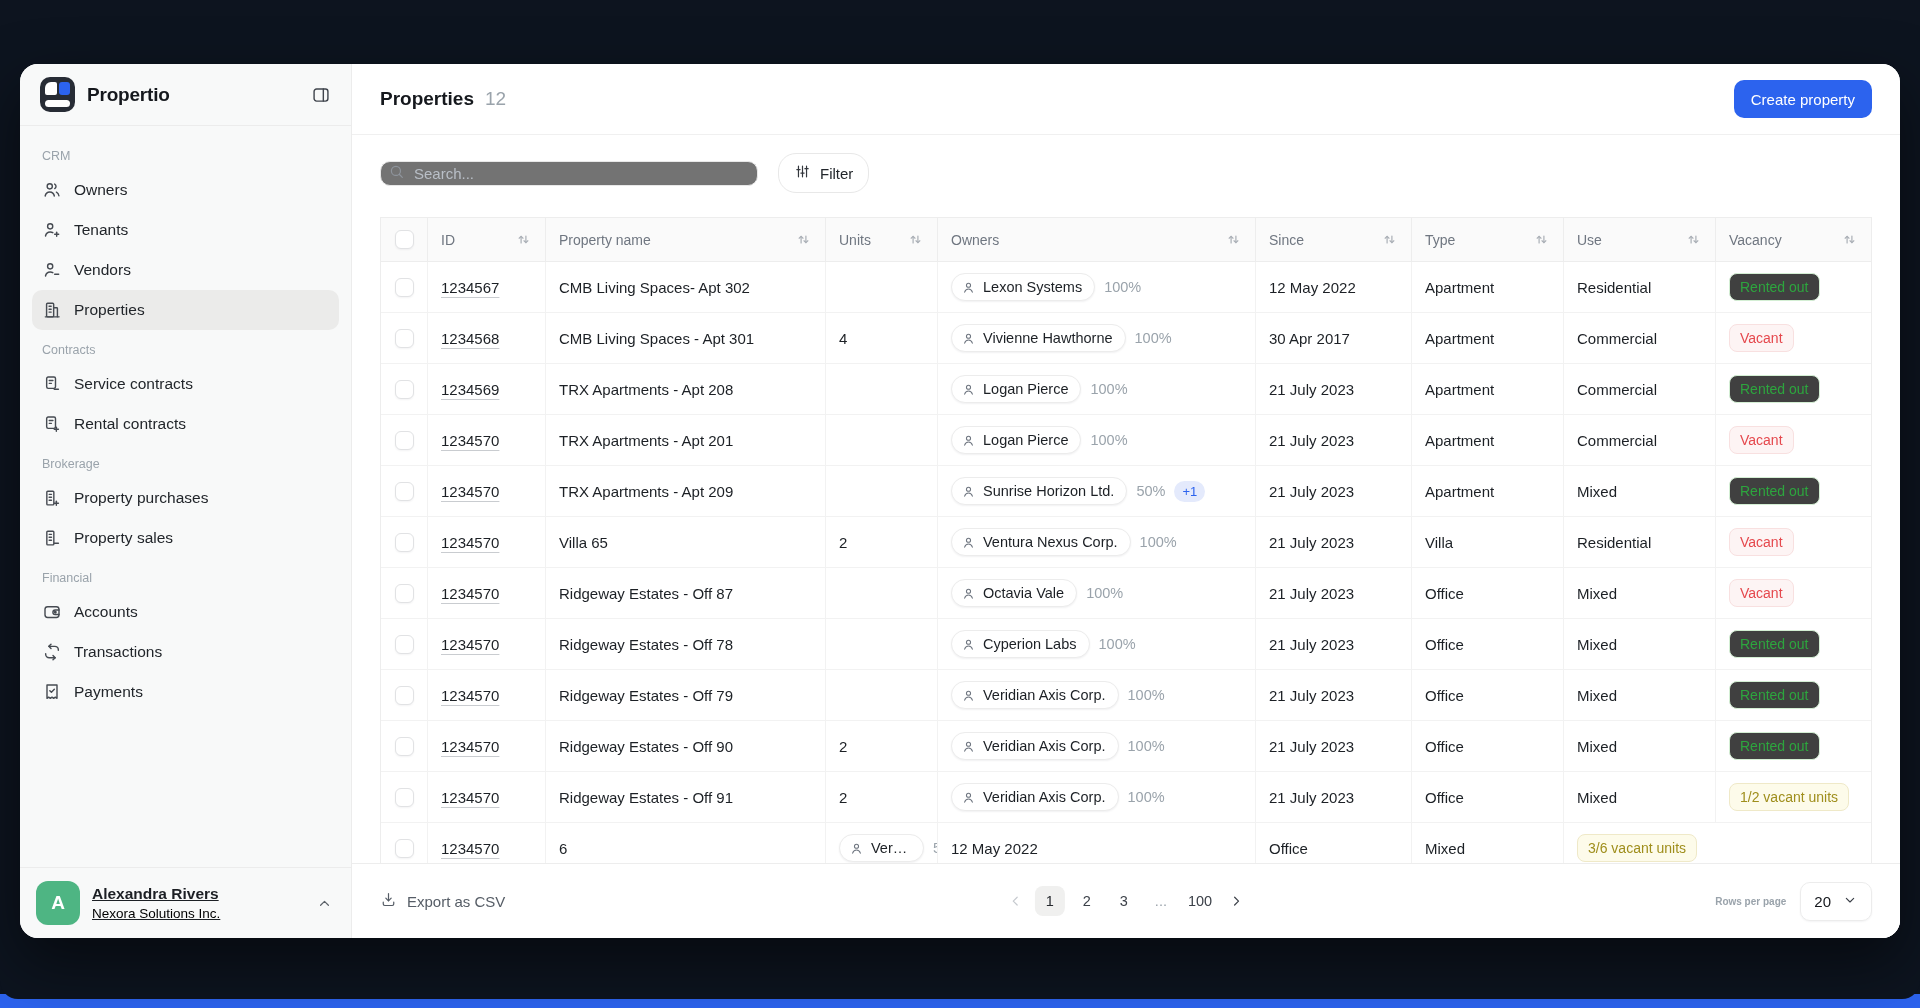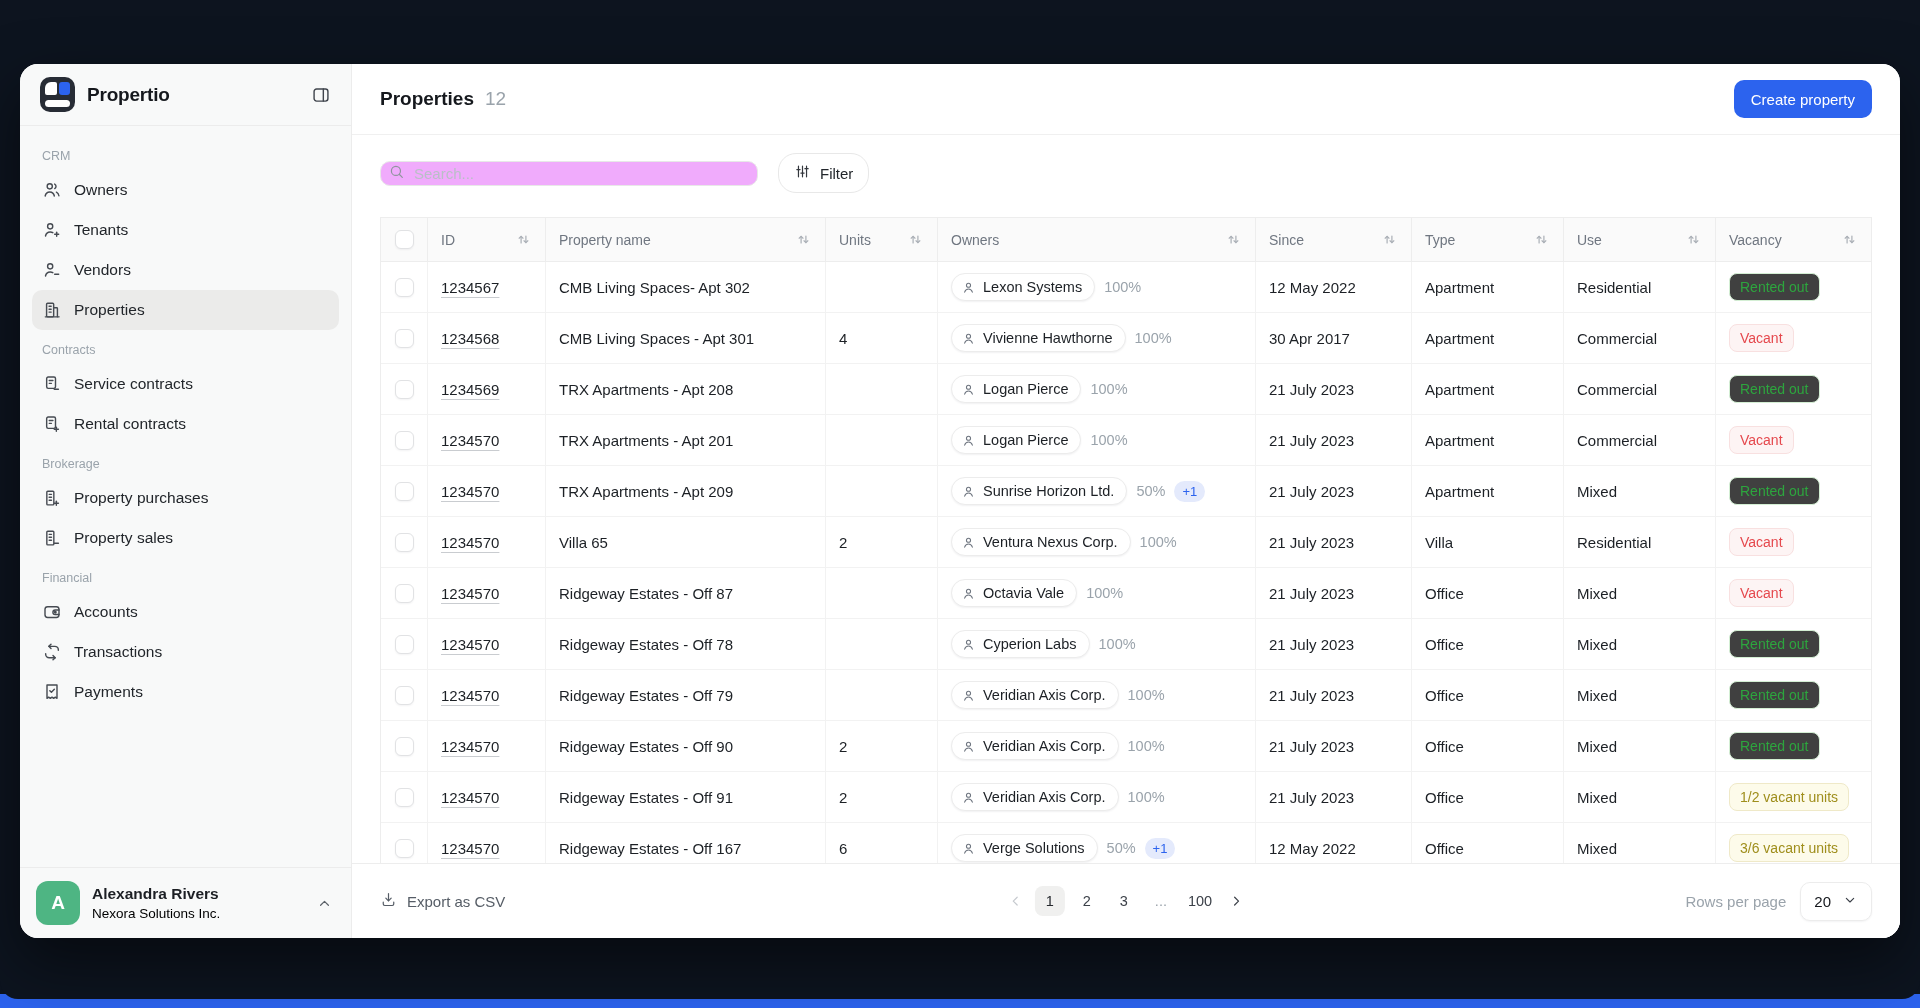--- a/index.html
+++ b/index.html
@@ -30,34 +30,34 @@
   .collapse-btn { margin-left:auto; background:none; border:none; cursor:pointer; color:#40454d; display:flex; padding:2px; }
 
   .sb-nav { padding:10px 12px 0; flex:1; overflow:hidden; }
   .sb-section-label { font-size:12.5px; color:#9aa3ab; padding:13px 10px 7px; }
   .sb-item { display:flex; align-items:center; gap:12px; padding:10px 10px; border-radius:10px; font-size:15.5px; color:#22262b; cursor:pointer; }
   .sb-item .ic { color:#464b52; }
   .sb-item.active { background:#ebebea; }
 
   .sb-user { margin-top:auto; border-top:1px solid #ececec; padding:13px 18px 13px 16px; display:flex; align-items:center; gap:12px; cursor:pointer; }
   .avatar { width:44px; height:44px; flex:0 0 44px; border-radius:12px; background:var(--avatar,#4eb583); color:#fff; font-size:19px; font-weight:600; display:flex; align-items:center; justify-content:center; }
-  .u-meta { min-width:0; }
+  .u-meta { min-width:0;text-decoration:underline; }
   .u-name { font-size:15.5px; font-weight:600; color:#1c1f24; }
   .u-co { font-size:13.5px; color:#000000; margin-top:3px; }
   .u-chev { margin-left:auto; color:#5b6168; display:flex; }
 
   
   .main { flex:1; display:flex; flex-direction:column; background:#fff; min-width:0; }
   .m-header { height:71px; flex:0 0 71px; display:flex; align-items:center; padding:0 28px; border-bottom:1px solid #f0f0f0; }
   .m-header h1 { font-size:19px; font-weight:700; color:#15181d; }
   .count { font-size:19px; color:#9aa3ab; margin-left:11px; }
   .create-btn { margin-left:auto; background:var(--accent,#2c63ee); color:#fff; border:none; border-radius:10px; height:38px; padding:0 17px; font-size:15px; font-weight:500; font-family:inherit; cursor:pointer; }
 
   .toolbar { padding:18px 28px 24px; display:flex; align-items:center; gap:20px; }
-  .search { width:378px; height:25px; border:1px solid #e8e8e8; border-radius:10px; display:flex; align-items:center; gap:9px; padding:0 7px; background:#f0abfc; }
+  .search { width:378px; height:25px; border:1px solid #e8e8e8; border-radius:10px; display:flex; align-items:center; gap:9px; padding:0 7px; background:#737373; }
   .search .ic { color:#8f959d; }
   .search input { border:none; outline:none; flex:1; font-size:15px; font-family:inherit; color:#1c2025; background:transparent; }
   .search input::placeholder { color:#b9bfc7; }
   .filter-btn { height:40px; border:1px solid #e8e8e8; background:#fff; border-radius:18px; display:flex; align-items:center; gap:9px; padding:0 15px; font-size:15px; color:#22262b; font-family:inherit; cursor:pointer; }
   .filter-btn .ic { color:#33373d; }
 
   
   .table-wrap { flex:1; margin:0 28px; border:1px solid #ededed; border-bottom:none; overflow:hidden; --cols:47px 118px 280px 112px 318px 156px 152px 152px 1fr; }
   .trow { display:grid; grid-template-columns:var(--cols); }
   .thead .trow { background:#fafafa; height:44px; border-bottom:1px solid #ededed; }
@@ -84,21 +84,21 @@
   .m-footer { height:75px; flex:0 0 75px; border-top:1px solid #ededed; background:#fff; display:flex; align-items:center; padding:0 28px; position:relative; }
   .export { display:flex; align-items:center; gap:10px; background:none; border:none; font-size:15px; color:#565d66; font-family:inherit; cursor:pointer; }
   .export .ic { color:#565d66; }
   .pager { position:absolute; left:50%; transform:translateX(-50%); display:flex; align-items:center; gap:7px; }
   .pg-item { min-width:30px; height:30px; display:flex; align-items:center; justify-content:center; font-size:14.5px; color:#3c4149; border-radius:8px; background:none; border:none; font-family:inherit; cursor:pointer; padding:0 5px; }
   .pg-item.active { background:#f0f0ef; color:#26292e; }
   .pg-item.ellipsis { color:#9aa3ab; cursor:default; }
   .pg-nav { background:none; border:none; display:flex; cursor:pointer; color:#3c4149; padding:4px; }
   .pg-nav.disabled { color:#c6cacf; }
   .rpp { margin-left:auto; display:flex; align-items:center; gap:14px; }
-  .rpp-label { font-size:15px; color:#9aa3ab; }
+  .rpp-label { font-size:10px; color:#9aa3ab;font-weight:bold; }
   .rpp-select { display:flex; align-items:center; gap:11px; border:1px solid #ececec; background:#fff; border-radius:10px; padding:9px 13px; font-size:15px; color:#15181d; font-family:inherit; box-shadow:0 1px 2px rgba(16,24,40,.05); cursor:pointer; }
   .rpp-select .ic { color:#3c4149; }
 
   .ic { display:inline-flex; width:20px; height:20px; flex:0 0 auto; }
   .ic svg { width:100%; height:100%; }
   .ic.s16 { width:16px; height:16px; }
   .ic.s17 { width:17px; height:17px; }
   .ic.s15 { width:15px; height:15px; }
 </style>
 </head>
@@ -699,21 +699,20 @@
               <span class="badge partial">1/2 vacant units</span>
             </div>
           </div>
           <div class="trow">
             <div class="td c-check">
               <span class="cbx"></span>
             </div>
             <div class="td">
               <span class="id-link">1234570</span>
             </div>
-            <div class="td">Ridgeway Estates - Off 167</div>
             <div class="td">6</div>
             <div class="td">
               <span class="chip">
                 <span class="ic s15">
                   <svg viewBox="0 0 24 24" fill="none" stroke="currentColor" stroke-width="1.7" stroke-linecap="round" stroke-linejoin="round">
                     <circle cx="12" cy="8.4" r="3.3"></circle>
                     <path d="M5.8 19.4c.9-3.2 3.3-5 6.2-5s5.3 1.8 6.2 5"></path>
                   </svg>
                 </span>
                 <span class="chip-name">Verge Solutions</span>

